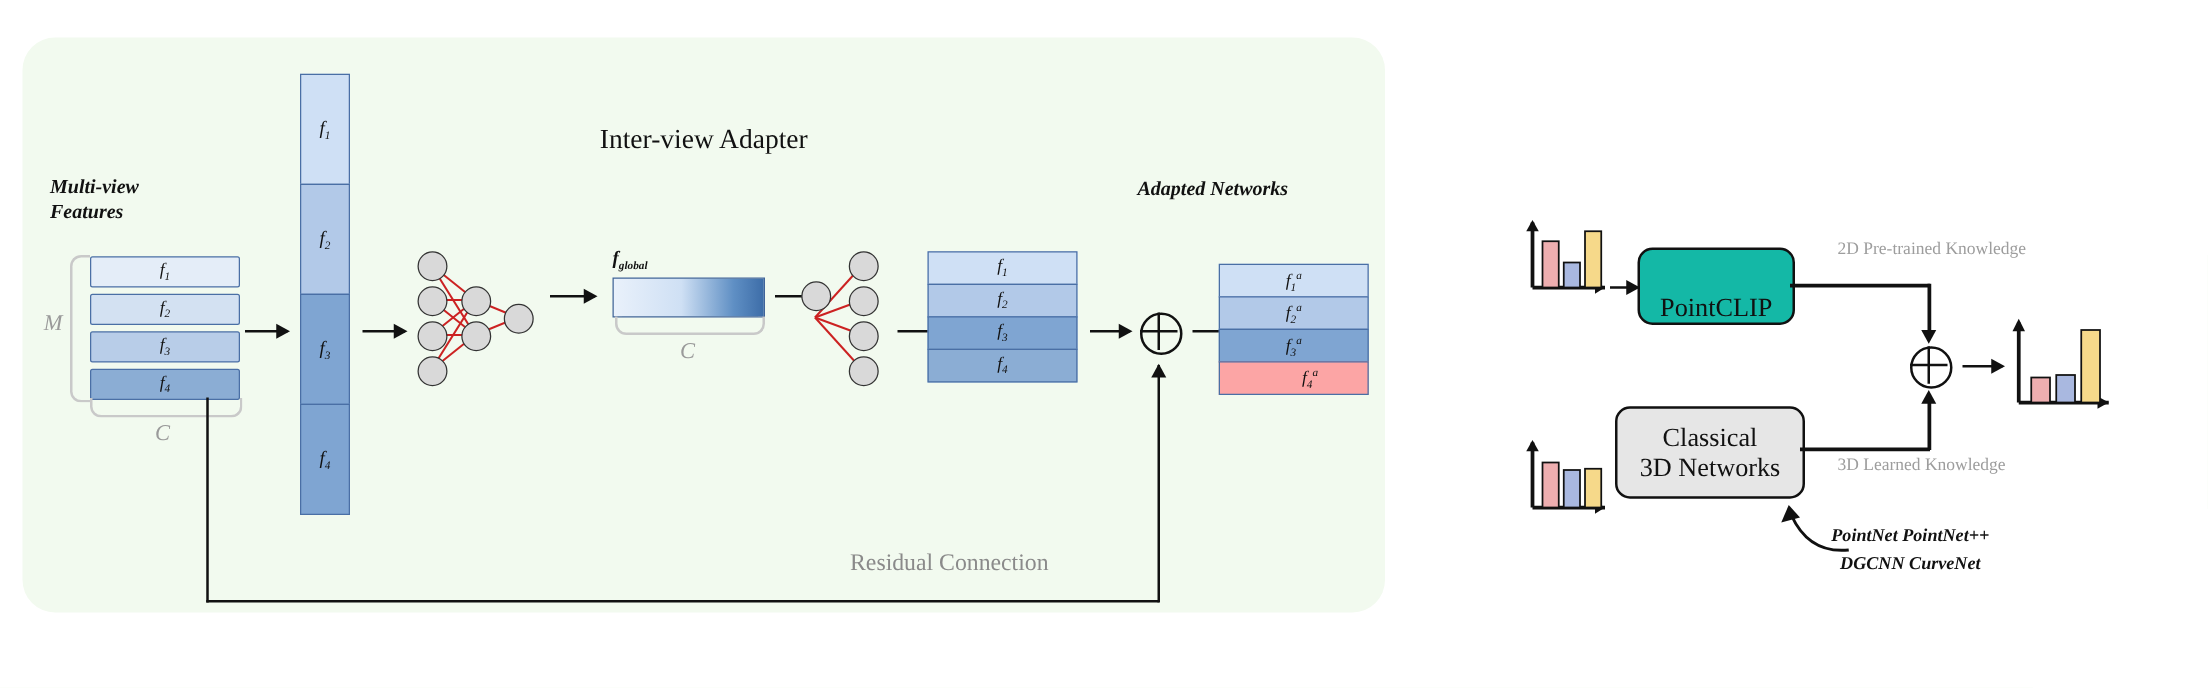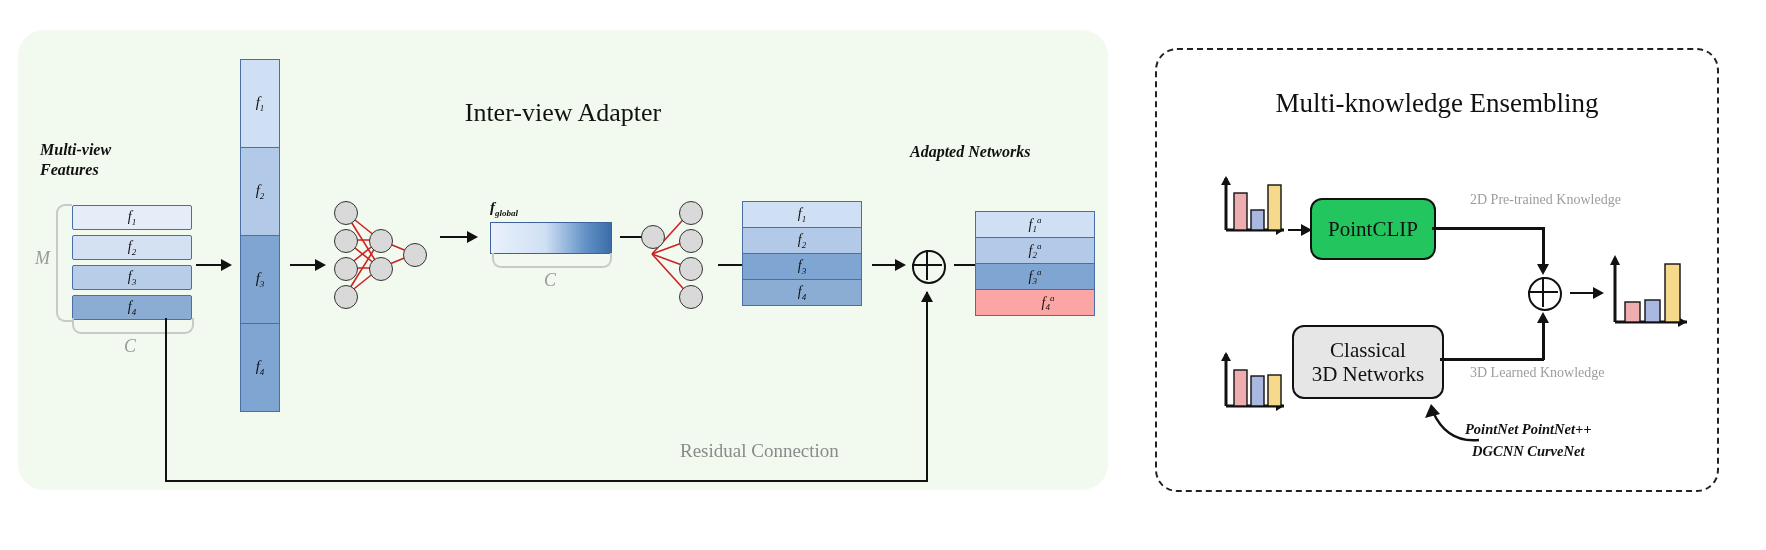--- a/index.html
+++ b/index.html
@@ -6,21 +6,21 @@
   body{width:1766px;height:550px;font-family:"Liberation Serif",serif;overflow:hidden;}
   #root{position:relative;width:1766px;height:550px;}
 
   
   .left-panel{
     position:absolute;left:18px;top:30px;width:1090px;height:460px;
     background:#f2faef;border-radius:26px;
   }
   .panel-title{
     position:absolute;width:100%;text-align:center;top:68px;
-    font-size:26px;color:#111;font-family:"Liberation Serif",serif;
+    font-size:22px;color:#111;font-family:"Liberation Serif",serif;
   }
   .ital-label{
     position:absolute;font-style:italic;font-weight:bold;font-size:16px;color:#111;
     text-align:left;font-family:"Liberation Serif",serif;line-height:1.25;
   }
 
   
   .mv-stack{position:absolute;left:72px;top:205px;width:120px;}
   .mv-row{
     height:23px;margin-bottom:5px;border:1px solid #4a6fa5;border-radius:2px;
@@ -124,21 +124,21 @@
   .rp-title{
     position:absolute;width:100%;text-align:center;top:38px;
     font-size:27px;color:#111;font-family:"Liberation Serif",serif;
   }
   .rbox{
     position:absolute;border:2.5px solid #111;border-radius:12px;
     display:flex;align-items:center;justify-content:center;
     text-align:center;font-size:21px;color:#111;line-height:1.15;
     font-family:"Liberation Serif",serif;
   }
-  .rbox-yellow{background:#22c55e;}
+  .rbox-yellow{background:#14b8a6;align-items:flex-end;}
   .rbox-grey{background:#e6e6e6;}
   .grey-lbl{
     position:absolute;font-size:14px;color:#9d9d9d;
     font-family:"Liberation Serif",serif;white-space:nowrap;
   }
   .net-names{
     position:absolute;font-style:italic;font-weight:bold;font-size:14.5px;color:#111;
     font-family:"Liberation Serif",serif;text-align:center;line-height:1.55;white-space:nowrap;
   }
   .conn{position:absolute;background:#111;}
@@ -287,23 +287,20 @@
     <div class="out-row b4d">
       <span><i>f</i><span class="sub">4</span><span class="sup">a</span></span>
     </div>
   </div>
 
   <div class="res-line" style="left:165px;top:318px;width:2px;height:164px;"></div>
   <div class="res-line" style="left:165px;top:480px;width:762px;height:2px;"></div>
   <div class="arrow-up" style="left:926px;top:292px;height:190px;"></div>
   <div class="res-label" style="left:680px;top:440px;">Residual Connection</div>
 
-  <div class="right-panel">
-    <div class="rp-title">Multi-knowledge Ensembling</div>
-  </div>
 
   <svg style="position:absolute;left:1218px;top:172px;" width="70" height="68">
     <line x1="8" y1="58" x2="66" y2="58" stroke="#111" stroke-width="3"></line>
     <polygon points="66,58 58,53 58,63" fill="#111"></polygon>
     <line x1="8" y1="58" x2="8" y2="6" stroke="#111" stroke-width="3"></line>
     <polygon points="8,4 3,13 13,13" fill="#111"></polygon>
     <rect x="16" y="21" width="13" height="37" fill="#eeaeb0" stroke="#111" stroke-width="1.4"></rect>
     <rect x="33" y="38" width="13" height="20" fill="#a9b8e0" stroke="#111" stroke-width="1.4"></rect>
     <rect x="50" y="13" width="13" height="45" fill="#f6d98a" stroke="#111" stroke-width="1.4"></rect>
   </svg>

